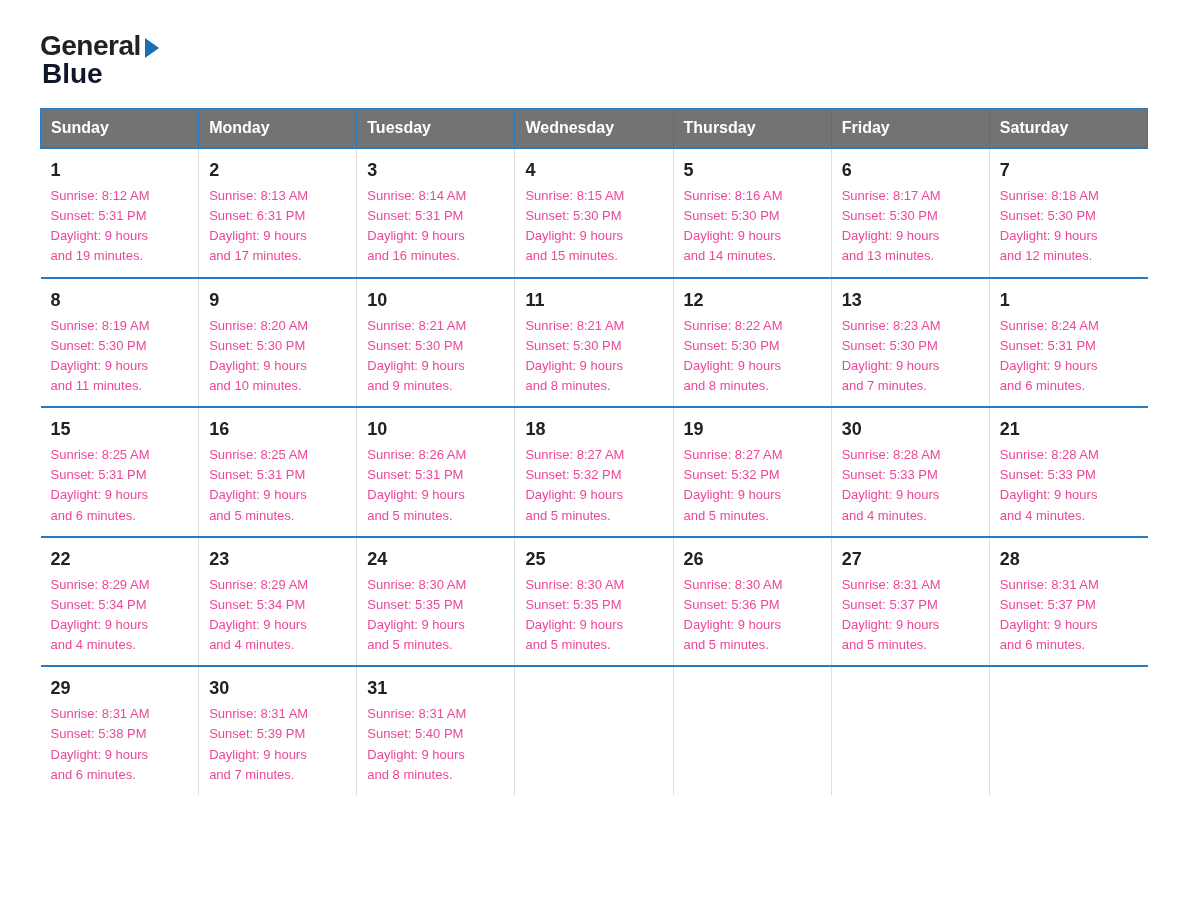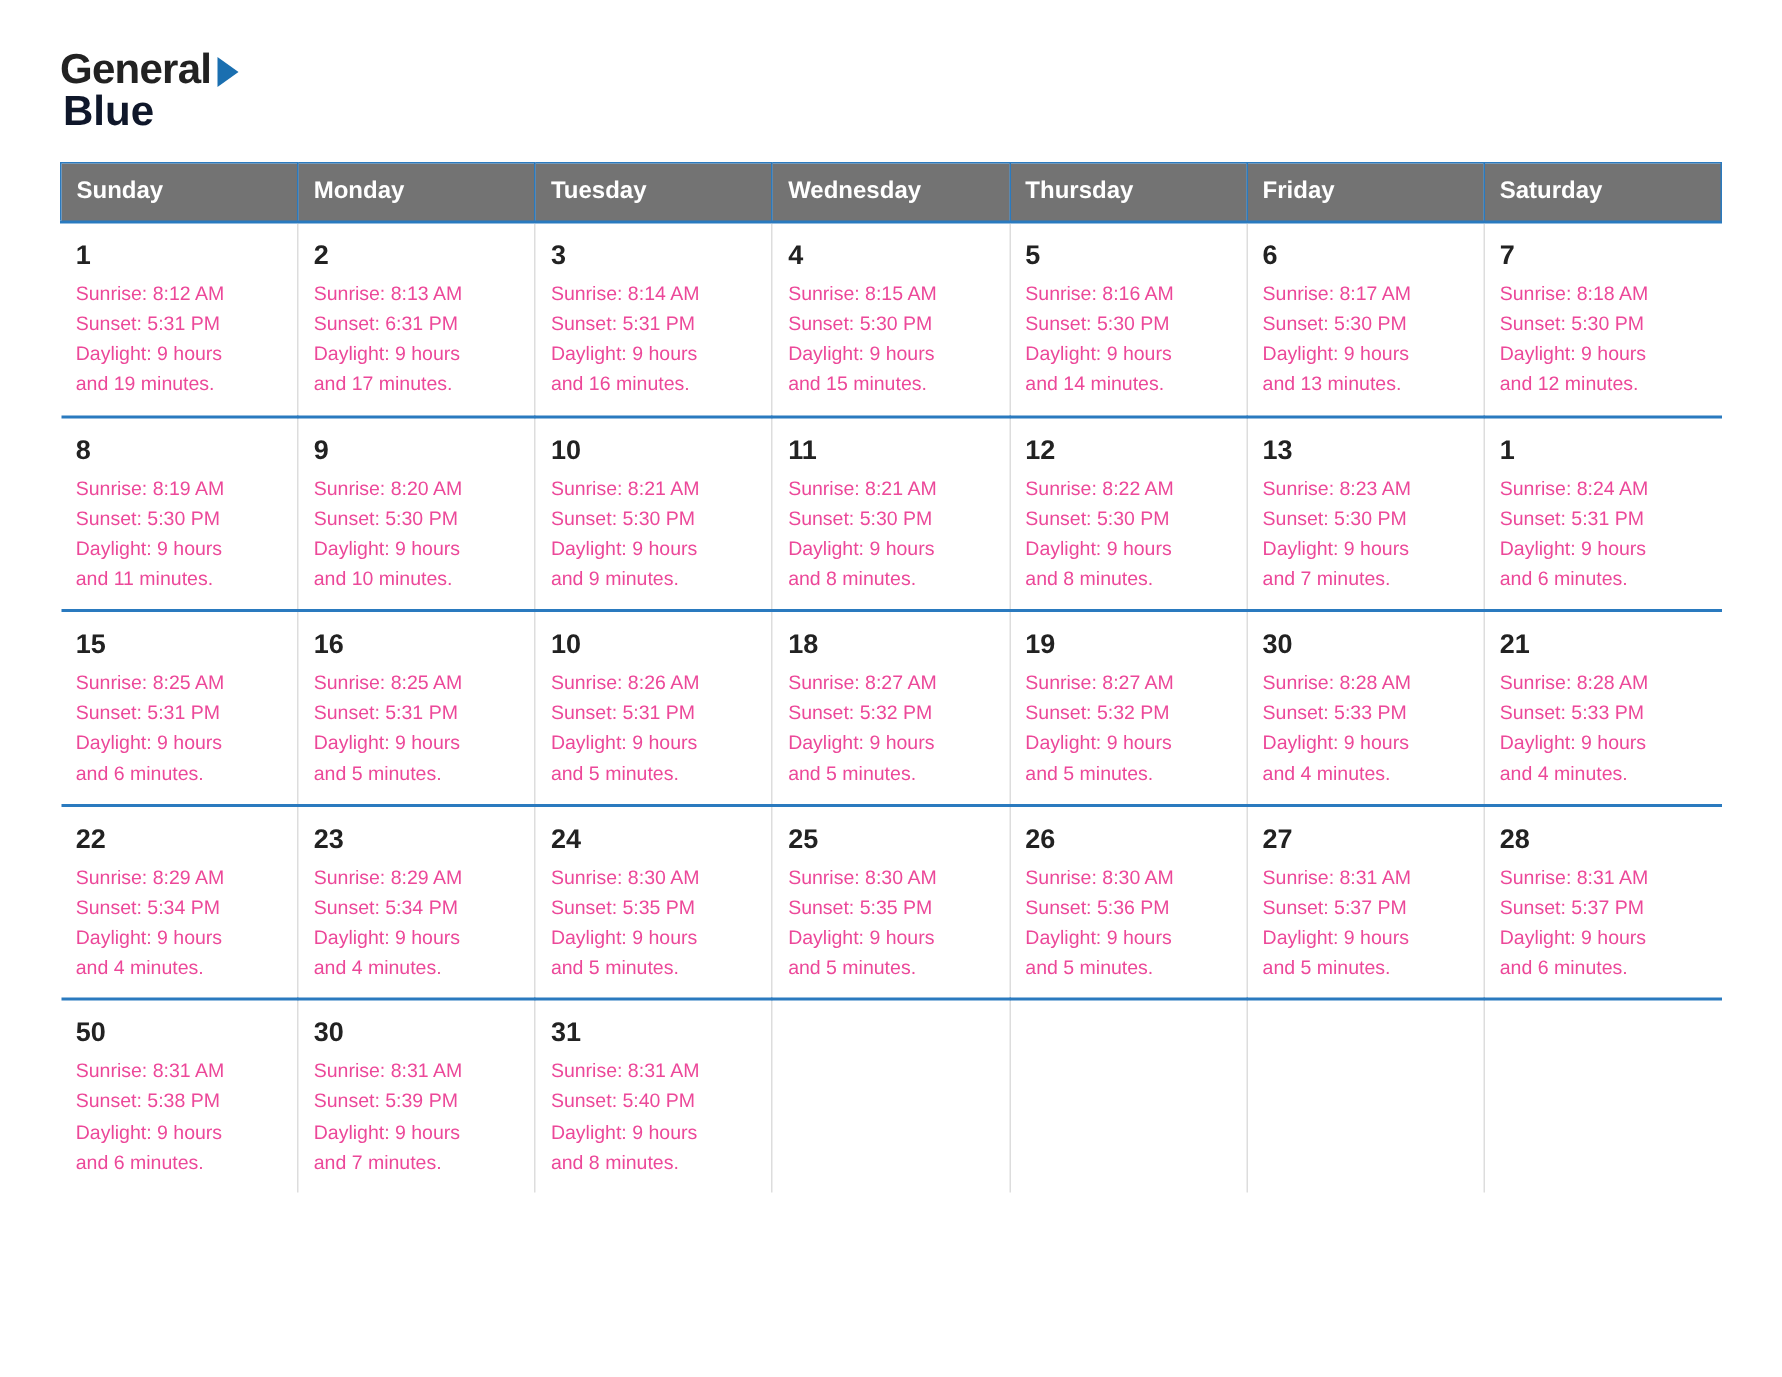--- a/index.html
+++ b/index.html
@@ -332,21 +332,21 @@
         <td>
           <span class="day-num">28</span>
           <div class="day-info" style="white-space: pre-line;">Sunrise: 8:31 AM
 Sunset: 5:37 PM
 Daylight: 9 hours
 and 6 minutes.</div>
         </td>
       </tr>
       <tr>
         <td>
-          <span class="day-num">50</span>
+          <span class="day-num">29</span>
           <div class="day-info" style="white-space: pre-line;">Sunrise: 8:31 AM
 Sunset: 5:38 PM
 Daylight: 9 hours
 and 6 minutes.</div>
         </td>
         <td>
           <span class="day-num">30</span>
           <div class="day-info" style="white-space: pre-line;">Sunrise: 8:31 AM
 Sunset: 5:39 PM
 Daylight: 9 hours

